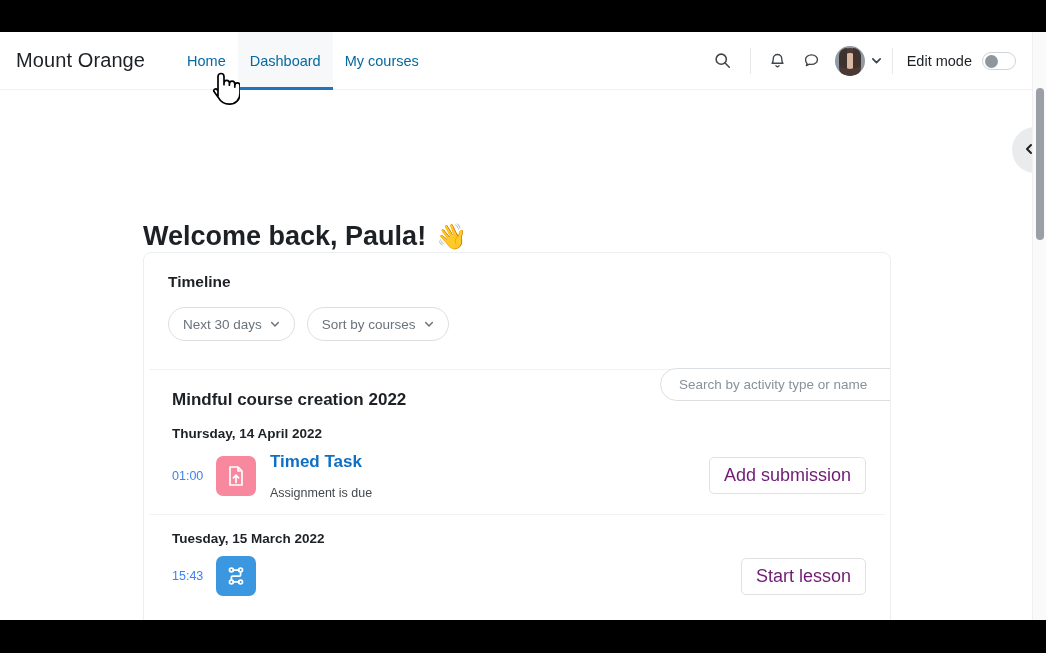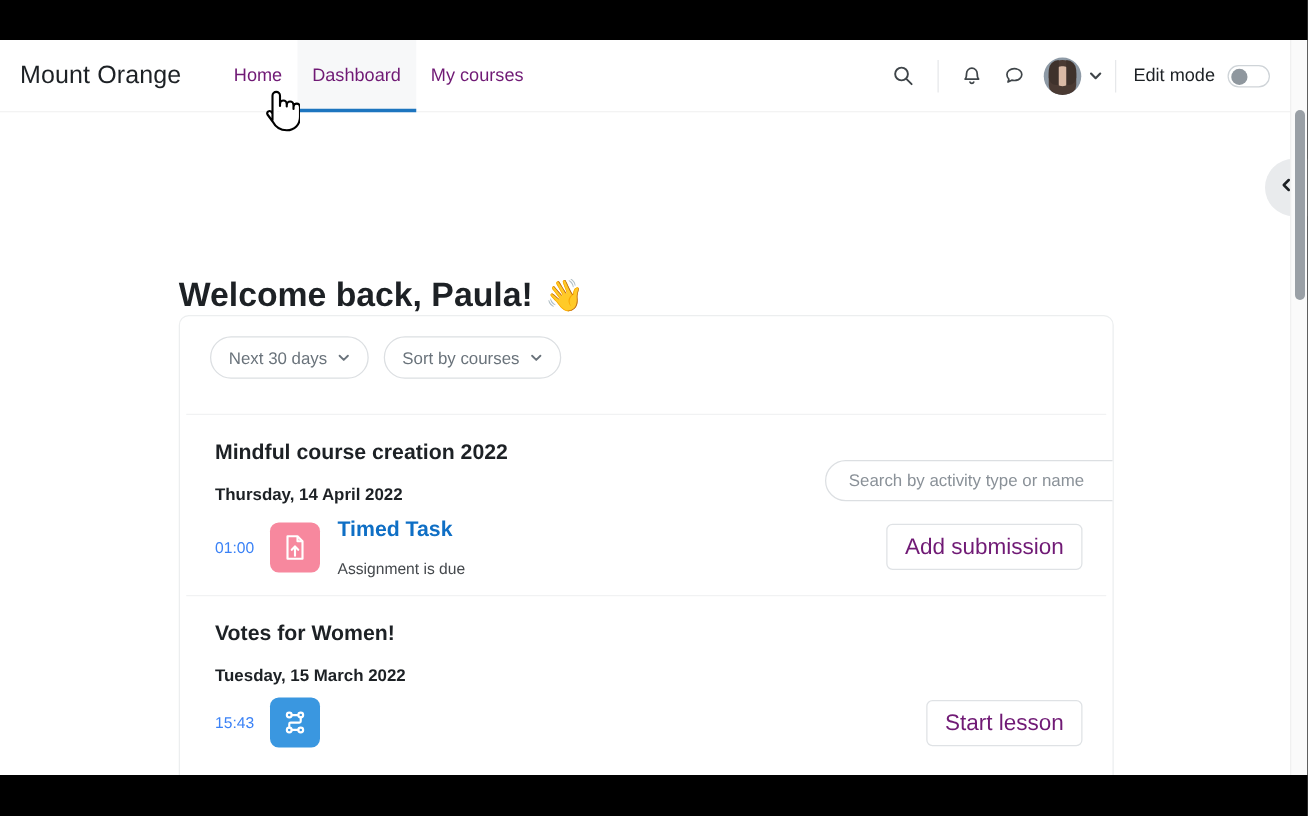--- a/index.html
+++ b/index.html
@@ -42,21 +42,21 @@
   }
   .brand {
     font-size: 20px; color: #1d2125; margin-left: 16px;
     letter-spacing: .1px; white-space: nowrap;
   }
   .primary-nav {
     display: flex; align-items: center; height: 58px; margin-left: 30px;
   }
   .nav-item {
     position: relative; height: 58px; display: flex; align-items: center;
-    padding: 0 12px; font-size: 14.5px; color: #701a75; cursor: pointer;
+    padding: 0 12px; font-size: 14.5px; color: #0369a1; cursor: pointer;
     white-space: nowrap;
   }
   .nav-item.active {
     background: #f7f8f9; font-weight: 400;
   }
   .nav-item.active::after {
     content: ""; position: absolute; left: 0; right: 0; bottom: 0;
     height: 3px; background: #1d75bf;
   }
   .header-right {
@@ -278,20 +278,21 @@
 
     <div class="page">
 
       <h1 class="welcome">
         <span>Welcome back, Paula!</span>
         <span class="wave">👋</span>
       </h1>
 
       <div class="card">
 
+        <div class="card-title">Timeline</div>
 
         <div class="filters">
           <div class="pill">
             <span>Next 30 days</span>
             <span class="chev">
               <svg width="10" height="10" viewBox="0 0 12 12" fill="none" stroke="#6a737b" stroke-width="1.8">
                 <path d="M2 4.3 6 8.3 10 4.3" stroke-linecap="round" stroke-linejoin="round"></path>
               </svg>
             </span>
           </div>
@@ -330,21 +331,20 @@
             </div>
             <div class="event-action">
               <button class="btn-secondary">Add submission</button>
             </div>
           </div>
         </div>
 
         <div class="divider"></div>
 
         <div class="course-block">
-          <div class="course-name">Votes for Women!</div>
           <div class="event-date">Tuesday, 15 March 2022</div>
           <div class="event-row">
             <div class="event-time">15:43</div>
             <div class="act-icon lesson">
               <svg width="22" height="22" viewBox="0 0 24 24" fill="none" stroke="#fff" stroke-width="1.9">
                 <circle cx="7" cy="5.5" r="2.1"></circle>
                 <circle cx="17" cy="5.5" r="2.1"></circle>
                 <circle cx="7" cy="18.5" r="2.1"></circle>
                 <circle cx="17" cy="18.5" r="2.1"></circle>
                 <path d="M9.1 5.5h5.8" stroke-linecap="round"></path>

